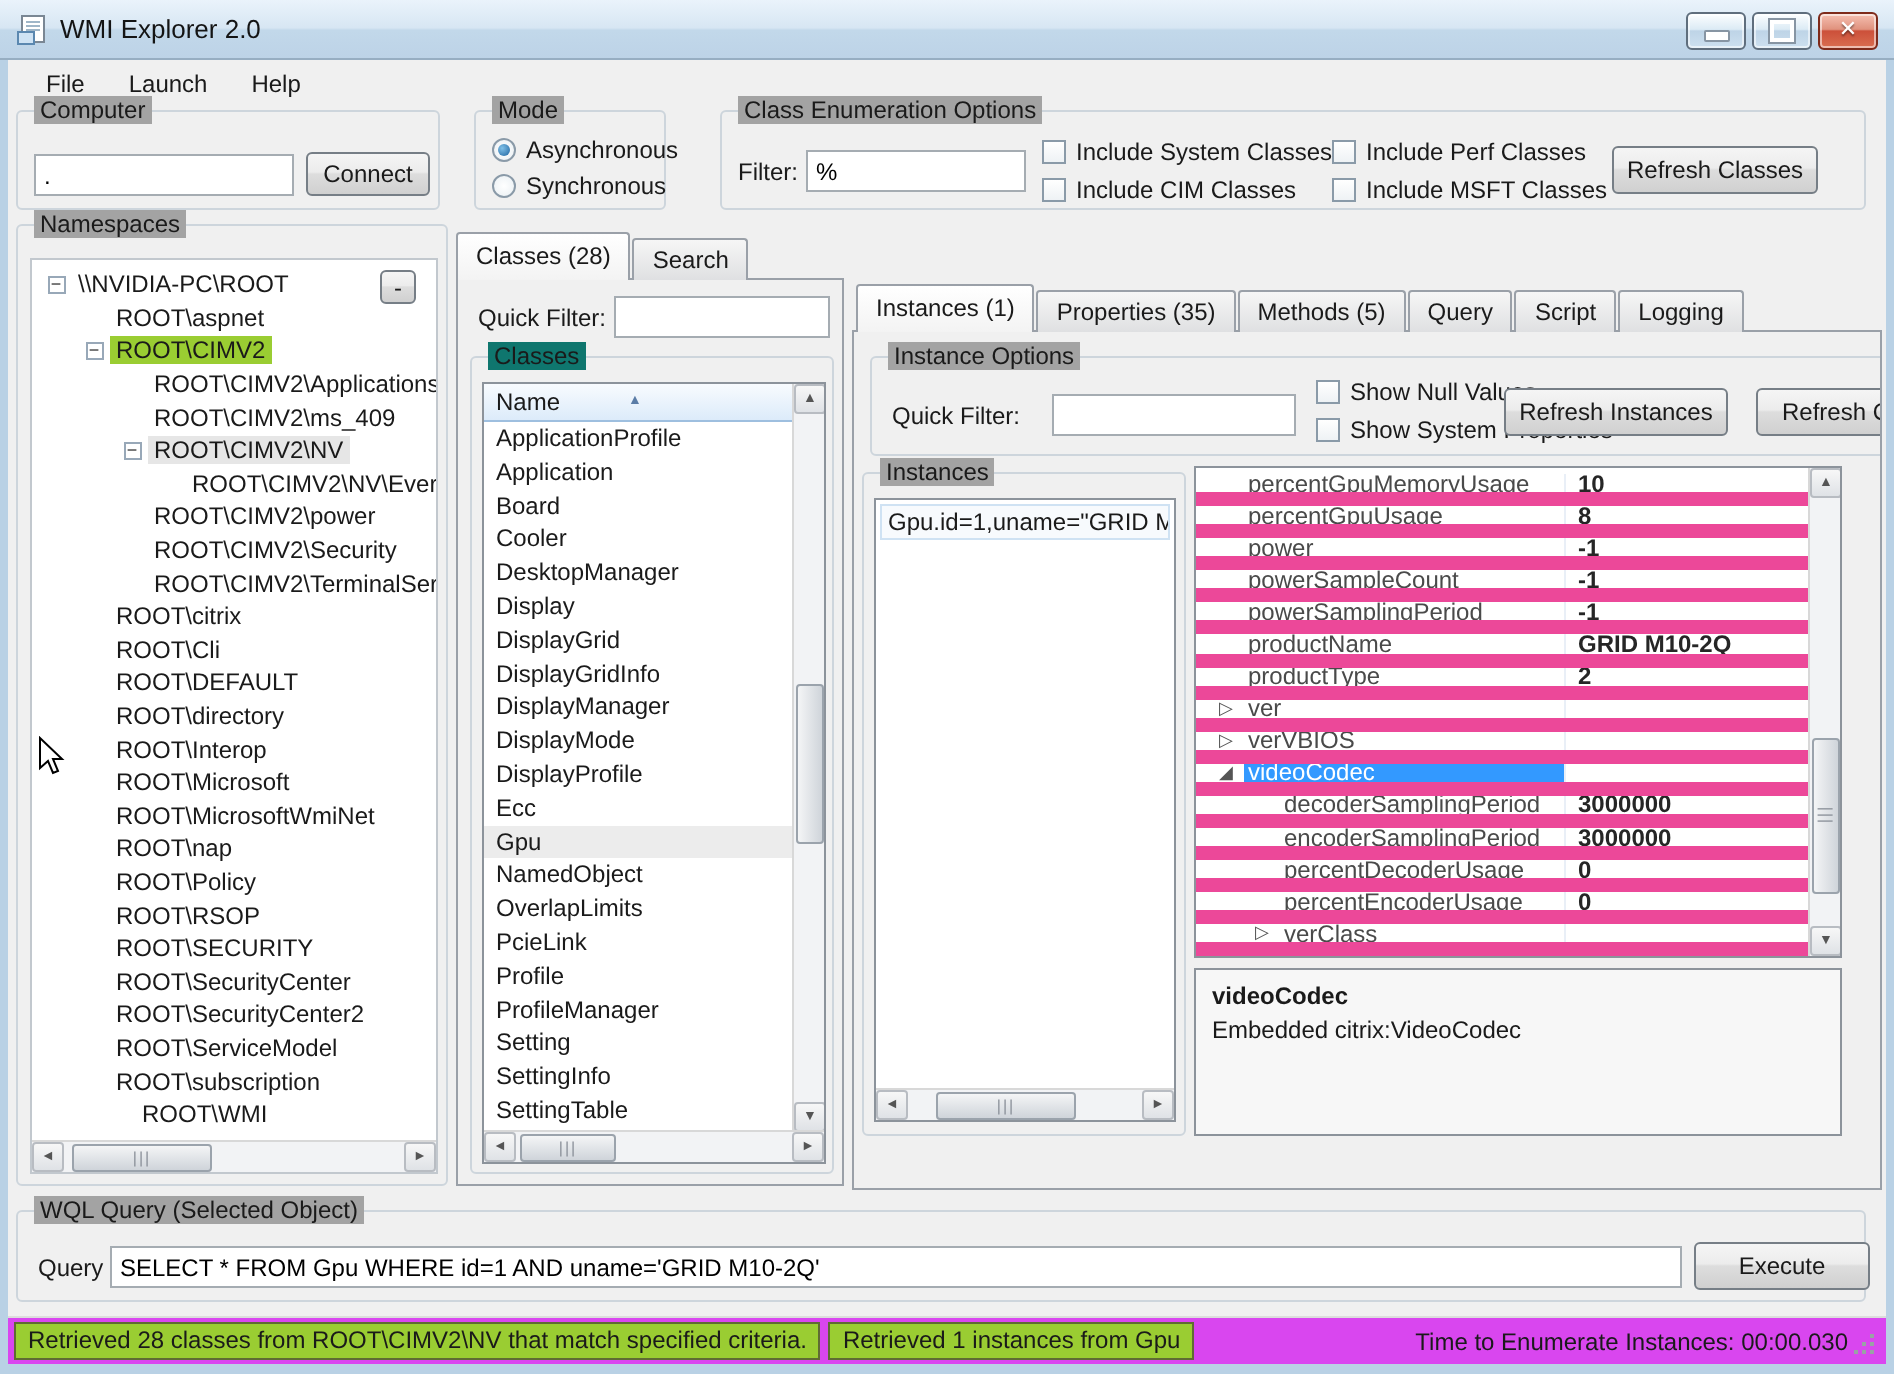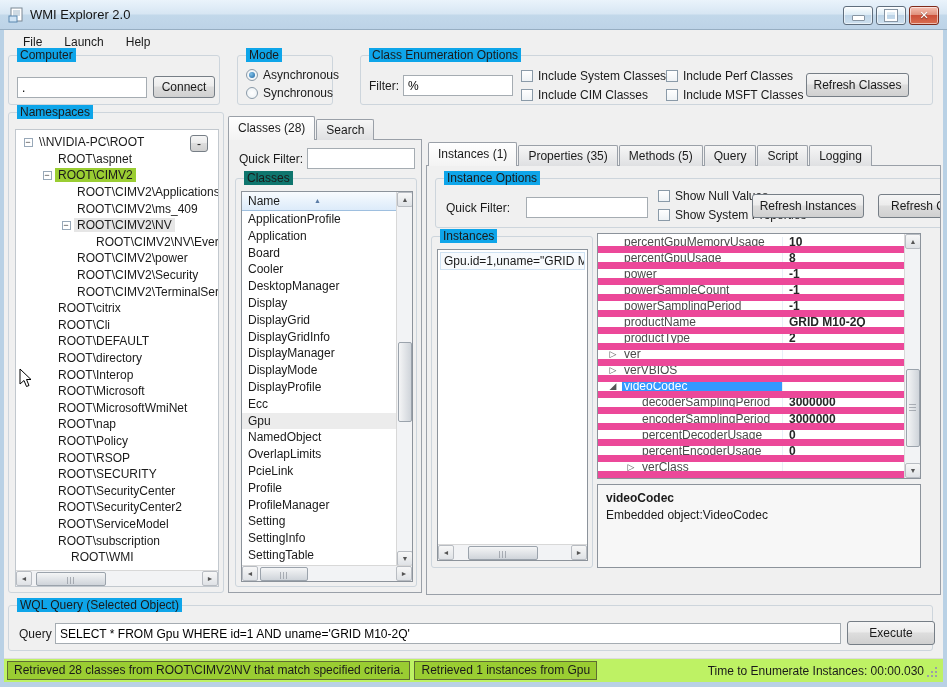--- a/index.html
+++ b/index.html
@@ -21,21 +21,21 @@
     display:flex;align-items:center;justify-content:center;box-shadow:inset 0 0 0 1px rgba(255,255,255,.55);}
   .glyph-min{width:11px;height:4px;background:#fff;border:1px solid #8795a3;border-radius:1px;margin-top:5px;}
   .glyph-max{width:8px;height:7px;border:2px solid #fff;outline:1px solid #8795a3;background:transparent;}
   .winbtn.close{background:linear-gradient(#f6c0b2,#e0927e 45%,#cc503a 50%,#d96e50);border-color:#7e2a1a;}
   .glyph-close{color:#fff;font-weight:bold;font-size:11px;line-height:11px;text-shadow:0 1px 1px rgba(0,0,0,.45);}
   
   .menubar{position:absolute;top:30px;left:4px;right:4px;height:23px;display:flex;align-items:center;padding-left:8px;}
   .menuitem{padding:3px 11px;}
   
   .group{position:absolute;border:1px solid #cdd5dc;border-radius:3px;box-sizing:border-box;}
-  .glabel{position:absolute;top:-8px;left:8px;background:#0ea5e9;padding:0 3px;line-height:14px;white-space:nowrap;}
+  .glabel{position:absolute;top:-8px;left:8px;background:#a3a3a3;padding:0 3px;line-height:14px;white-space:nowrap;}
   .tb{position:absolute;border:1px solid #a5acb2;background:#fff;font:12px "Liberation Sans","DejaVu Sans",sans-serif;
       padding:1px 4px;box-sizing:border-box;outline:none;}
   .btn{position:absolute;border:1px solid #767e86;border-radius:3px;box-sizing:border-box;cursor:default;
        background:linear-gradient(#f5f5f5,#ececec 45%,#ddd 50%,#d0d0d0);
        display:flex;align-items:center;justify-content:center;white-space:nowrap;}
   .lbl{position:absolute;white-space:nowrap;}
   .radio{width:12px;height:12px;border-radius:50%;border:1px solid #8a9aa8;background:radial-gradient(#fff,#e9eff3);
          display:inline-block;flex:none;box-sizing:border-box;}
   .radio.checked::after{content:"";display:block;width:6px;height:6px;margin:2px;border-radius:50%;
          background:radial-gradient(circle at 35% 35%,#7fc0e8,#1e64a0);}
@@ -84,21 +84,21 @@
   .hscroll{position:absolute;height:16px;background:#f2f3f5;box-sizing:border-box;}
   .sbtn{position:absolute;width:16px;height:15px;display:flex;align-items:center;justify-content:center;
         font-size:7px;color:#555;background:linear-gradient(#f7f7f7,#dfe2e6);border:1px solid #b8bcc2;
         border-radius:2px;box-sizing:border-box;}
   .vthumb{position:absolute;left:1px;width:14px;background:linear-gradient(90deg,#f4f5f6,#cfd4da);
           border:1px solid #9ba3ac;border-radius:2px;box-sizing:border-box;}
   .hthumb{position:absolute;top:1px;height:14px;background:linear-gradient(#f4f5f6,#cfd4da);
           border:1px solid #9ba3ac;border-radius:2px;box-sizing:border-box;}
   .gripmarks{position:absolute;left:50%;top:50%;transform:translate(-50%,-50%);font-size:8px;color:#8a9099;letter-spacing:1px;}
   
-  .statusbar{position:absolute;left:4px;right:4px;top:658px;height:24px;background:#bef264;
+  .statusbar{position:absolute;left:4px;right:4px;top:658px;height:24px;background:#d946ef;
              border-top:1px solid #dcdcdc;display:flex;align-items:center;padding:0 3px;box-sizing:border-box;z-index:42;}
   .statuspanel{background:#9acd32;border:1px solid #5f6b33;height:19px;line-height:17px;padding:0 6px;
                margin-right:4px;box-sizing:border-box;white-space:nowrap;}
   .statusright{margin-left:auto;margin-right:16px;white-space:nowrap;}
   .grip{position:absolute;right:6px;bottom:5px;width:10px;height:10px;}
   .grip::after{content:"";position:absolute;right:0;bottom:0;width:2px;height:2px;background:#9aa0a6;
     box-shadow:-4px 0 0 #9aa0a6,-8px 0 0 #9aa0a6,0 -4px 0 #9aa0a6,-4px -4px 0 #9aa0a6,0 -8px 0 #9aa0a6;}
   
   .cursor{position:absolute;left:19px;top:368px;z-index:60;pointer-events:none;}
 </style>
@@ -560,21 +560,21 @@
         <span class="sbtn" style="top:0;left:0;">▲</span>
         <span class="sbtn" style="bottom:0;left:0;">▼</span>
         <span class="vthumb" style="top:135px;height:78px;">
             <span class="gripmarks" style="transform:translate(-50%,-50%) rotate(90deg);">|||</span>
           </span>
       </div>
     </div>
 
     <div class="descbox" style="left:170px;top:318px;width:324px;height:84px;">
       <div class="desctitle">videoCodec</div>
-      <div>Embedded object:VideoCodec</div>
+      <div>Embedded citrix:VideoCodec</div>
     </div>
   </div>
 
   <div class="group" style="left:8px;top:605px;width:925px;height:46px;">
     <span class="glabel">WQL Query (Selected Object)</span>
     <span class="lbl" style="left:10px;top:21px;">Query</span>
     <input class="tb" style="left: 46px; top: 17px; width: 786px; height: 21px;" value="SELECT * FROM Gpu WHERE id=1 AND uname='GRID M10-2Q'">
     <div class="btn" style="left:838px;top:15px;width:88px;height:24px;">Execute</div>
   </div>
 

